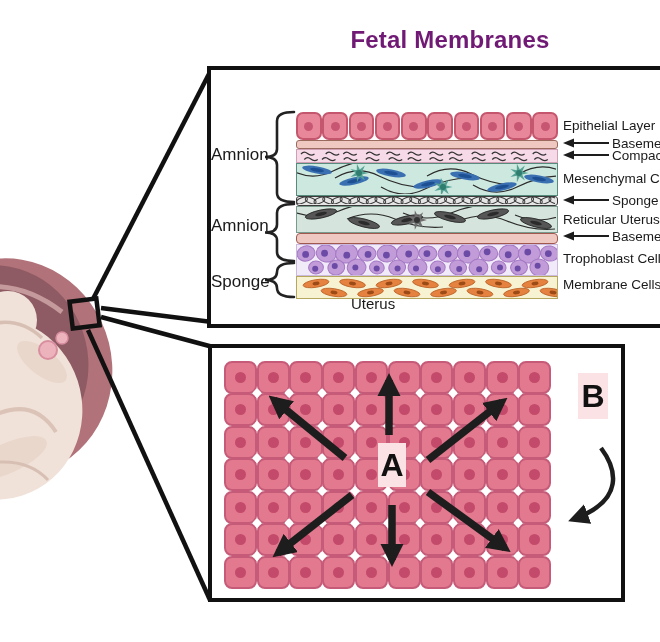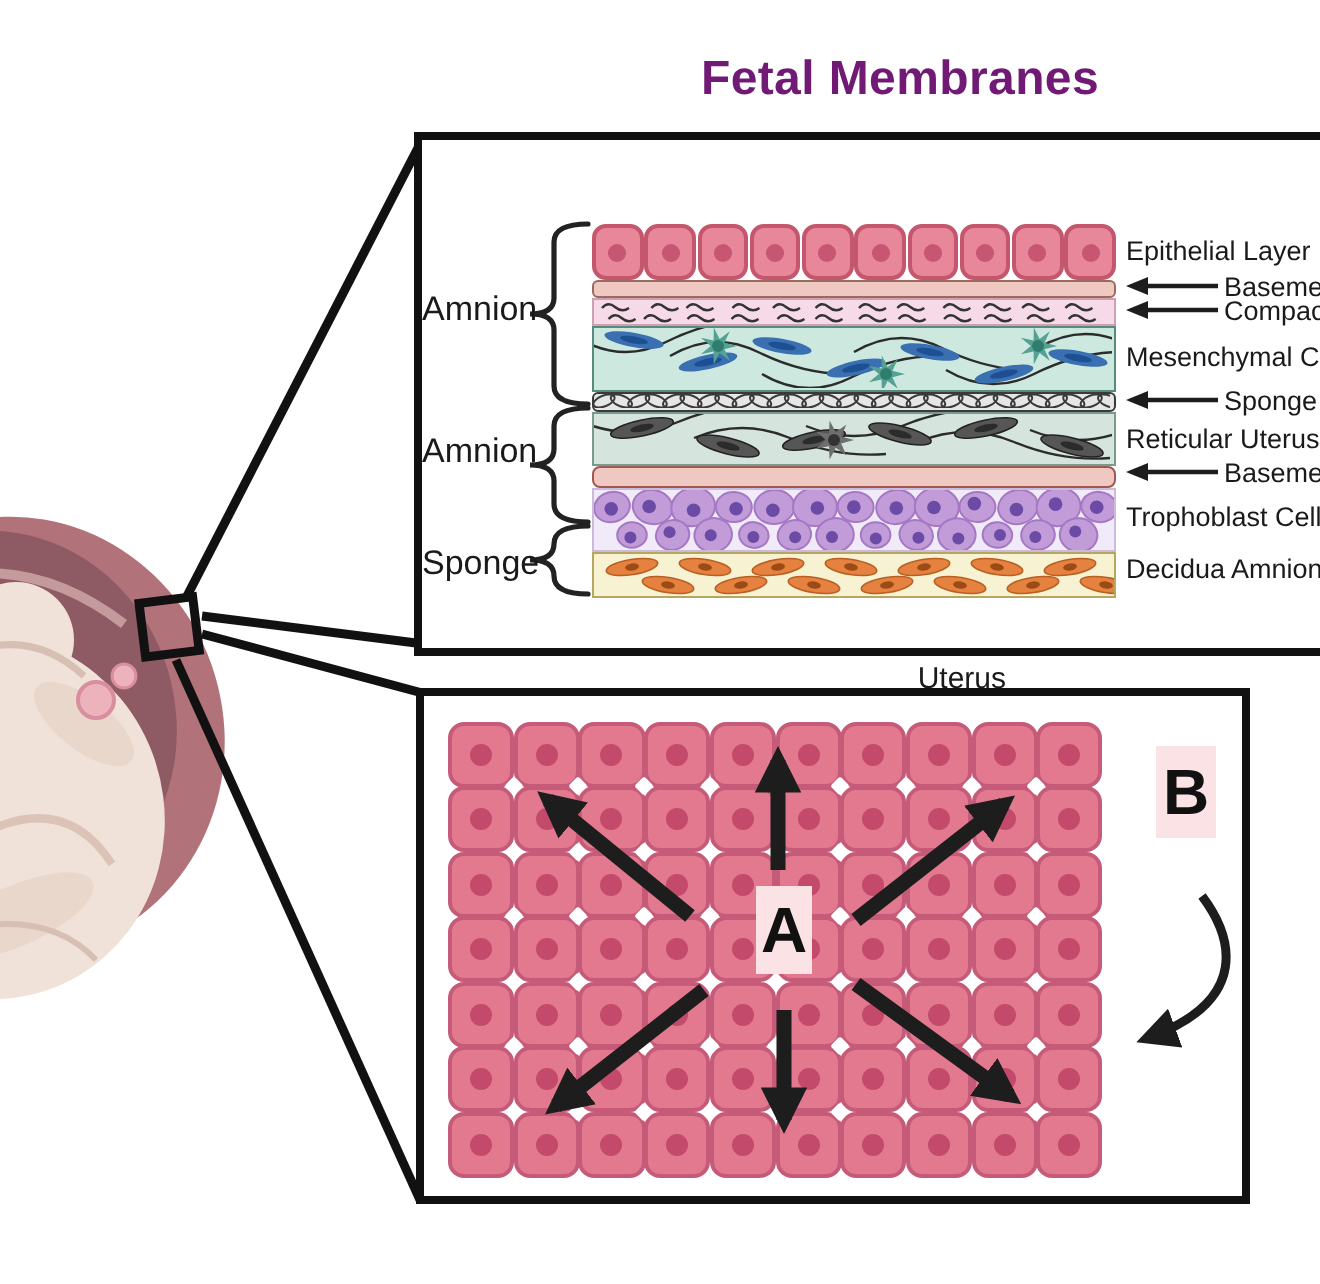--- a/index.html
+++ b/index.html
@@ -10,22 +10,22 @@
          font-size:24px;font-weight:600;color:#701a75;letter-spacing:.2px;}
   .panel{position:absolute;background:#fff;border:4px solid #111;}
   #top-panel{left:207px;top:66px;width:508px;height:254px;}
   #bottom-panel{left:208px;top:344px;width:409px;height:250px;}
   .abs{position:absolute;}
   .strip{position:absolute;left:85px;width:262px;box-sizing:border-box;}
   .layer-label-left{position:absolute;left:0;width:54px;text-align:center;
       font-size:17px;color:#1a1a1a;white-space:nowrap;}
   .right-row{position:absolute;left:352px;display:flex;align-items:center;gap:3px;
       font-size:13.5px;color:#1a1a1a;white-space:nowrap;height:18px;}
-  .uterus{position:absolute;left:140px;top:225px;width:152px;text-align:right;
-      font-size:15px;color:#1a1a1a;margin-top:36px;}
+  .uterus{position:absolute;left:140px;top:225px;width:152px;text-align:left;
+      font-size:15px;color:#1a1a1a;}
   .amniotic-box{position:absolute;left:85px;top:2px;width:262px;height:40px;
       background:#dce9f7;border:1.5px solid #a9c3e6;border-radius:8px;
       box-sizing:border-box;display:flex;align-items:center;justify-content:center;
       font-size:13px;color:#222;}
   .ep-row{position:absolute;left:85px;top:42px;width:262px;height:28px;
       display:flex;justify-content:space-between;}
   .ep-cell{width:25.6px;height:28px;background:#e9879a;border:2px solid #c4566e;
       border-radius:7px;box-sizing:border-box;position:relative;}
   .ep-cell i{position:absolute;left:50%;top:50%;width:9px;height:9px;margin:-4.5px 0 0 -4.5px;
       border-radius:50%;background:#c75673;}
@@ -373,21 +373,21 @@
         <polygon points="0,5 11,0.5 11,9.5" fill="#1d1d1d"></polygon>
         </svg>
       <span>Basement Membrane</span>
       </div>
 
     <div class="right-row" style="top:179px">
       <span>Trophoblast Cells</span>
       </div>
 
     <div class="right-row" style="top:205px">
-      <span>Decidua Amnion</span>
+      <span>Membrane Cells</span>
       </div>
   </div>
 
   <div class="panel" id="bottom-panel">
     <div class="abs" id="cell-grid" style="left:12px;top:13px;width:327px;height:227px">
         <div class="cell" style="left: 0px; top: 0px; width: 33.2px; height: 32.9286px;">
           <i></i>
         </div>
         <div class="cell" style="left: 32.7px; top: 0px; width: 33.2px; height: 32.9286px;">
           <i></i>

